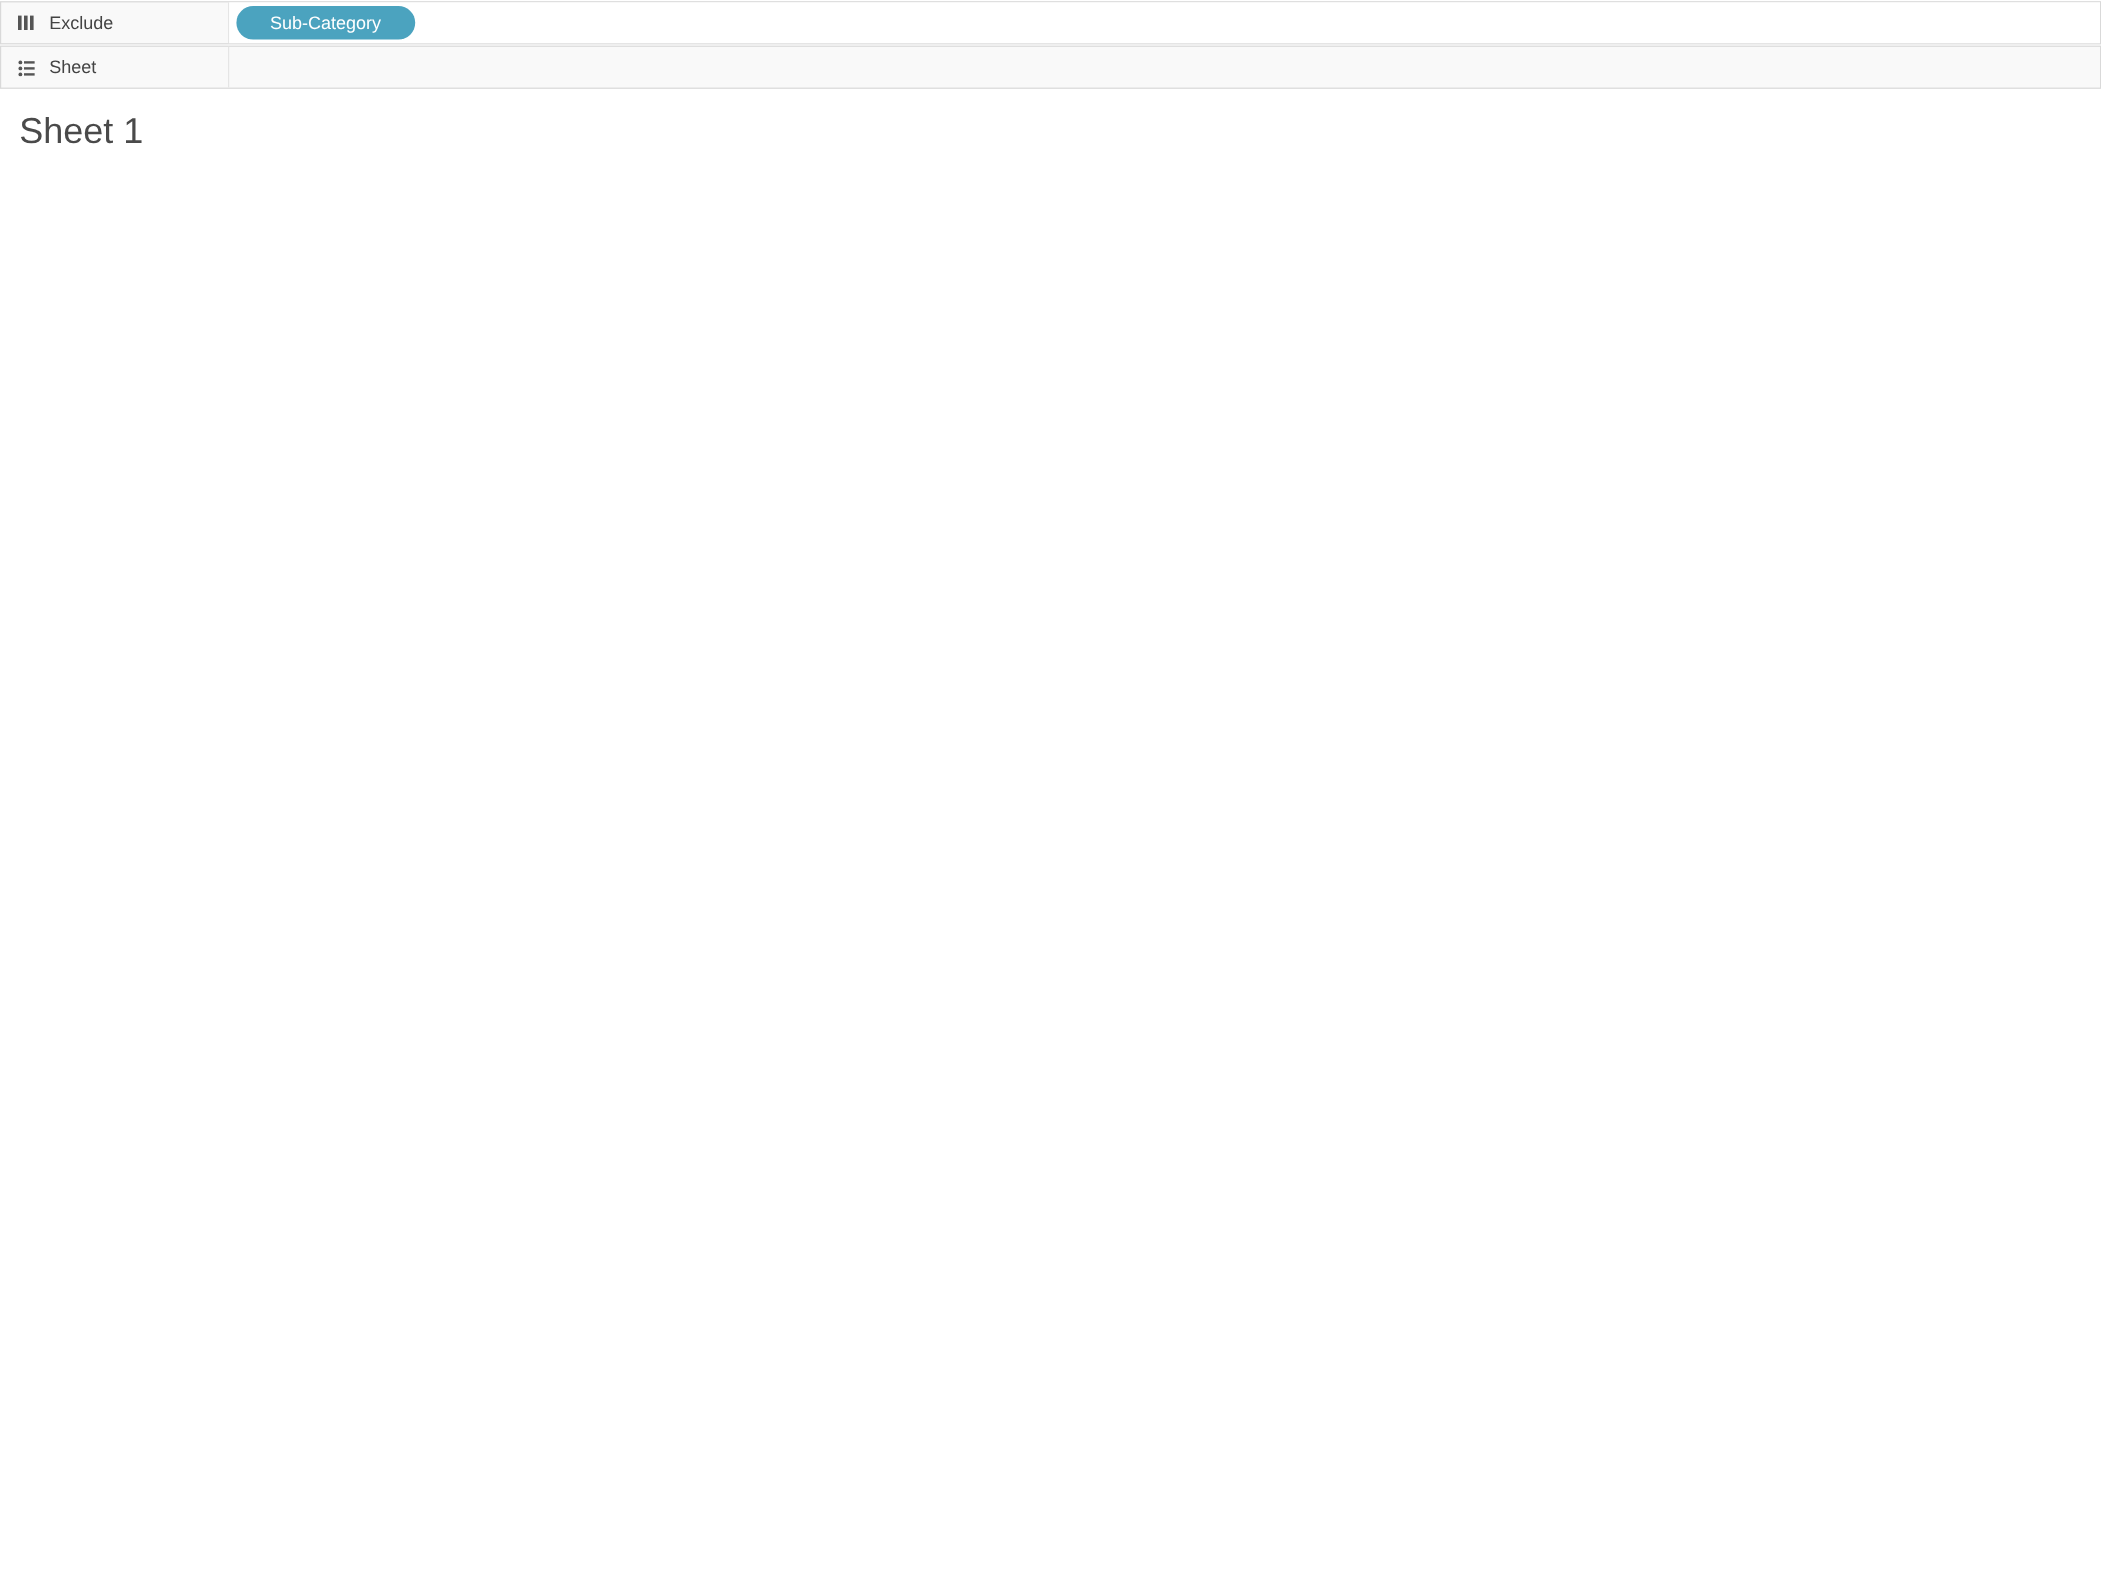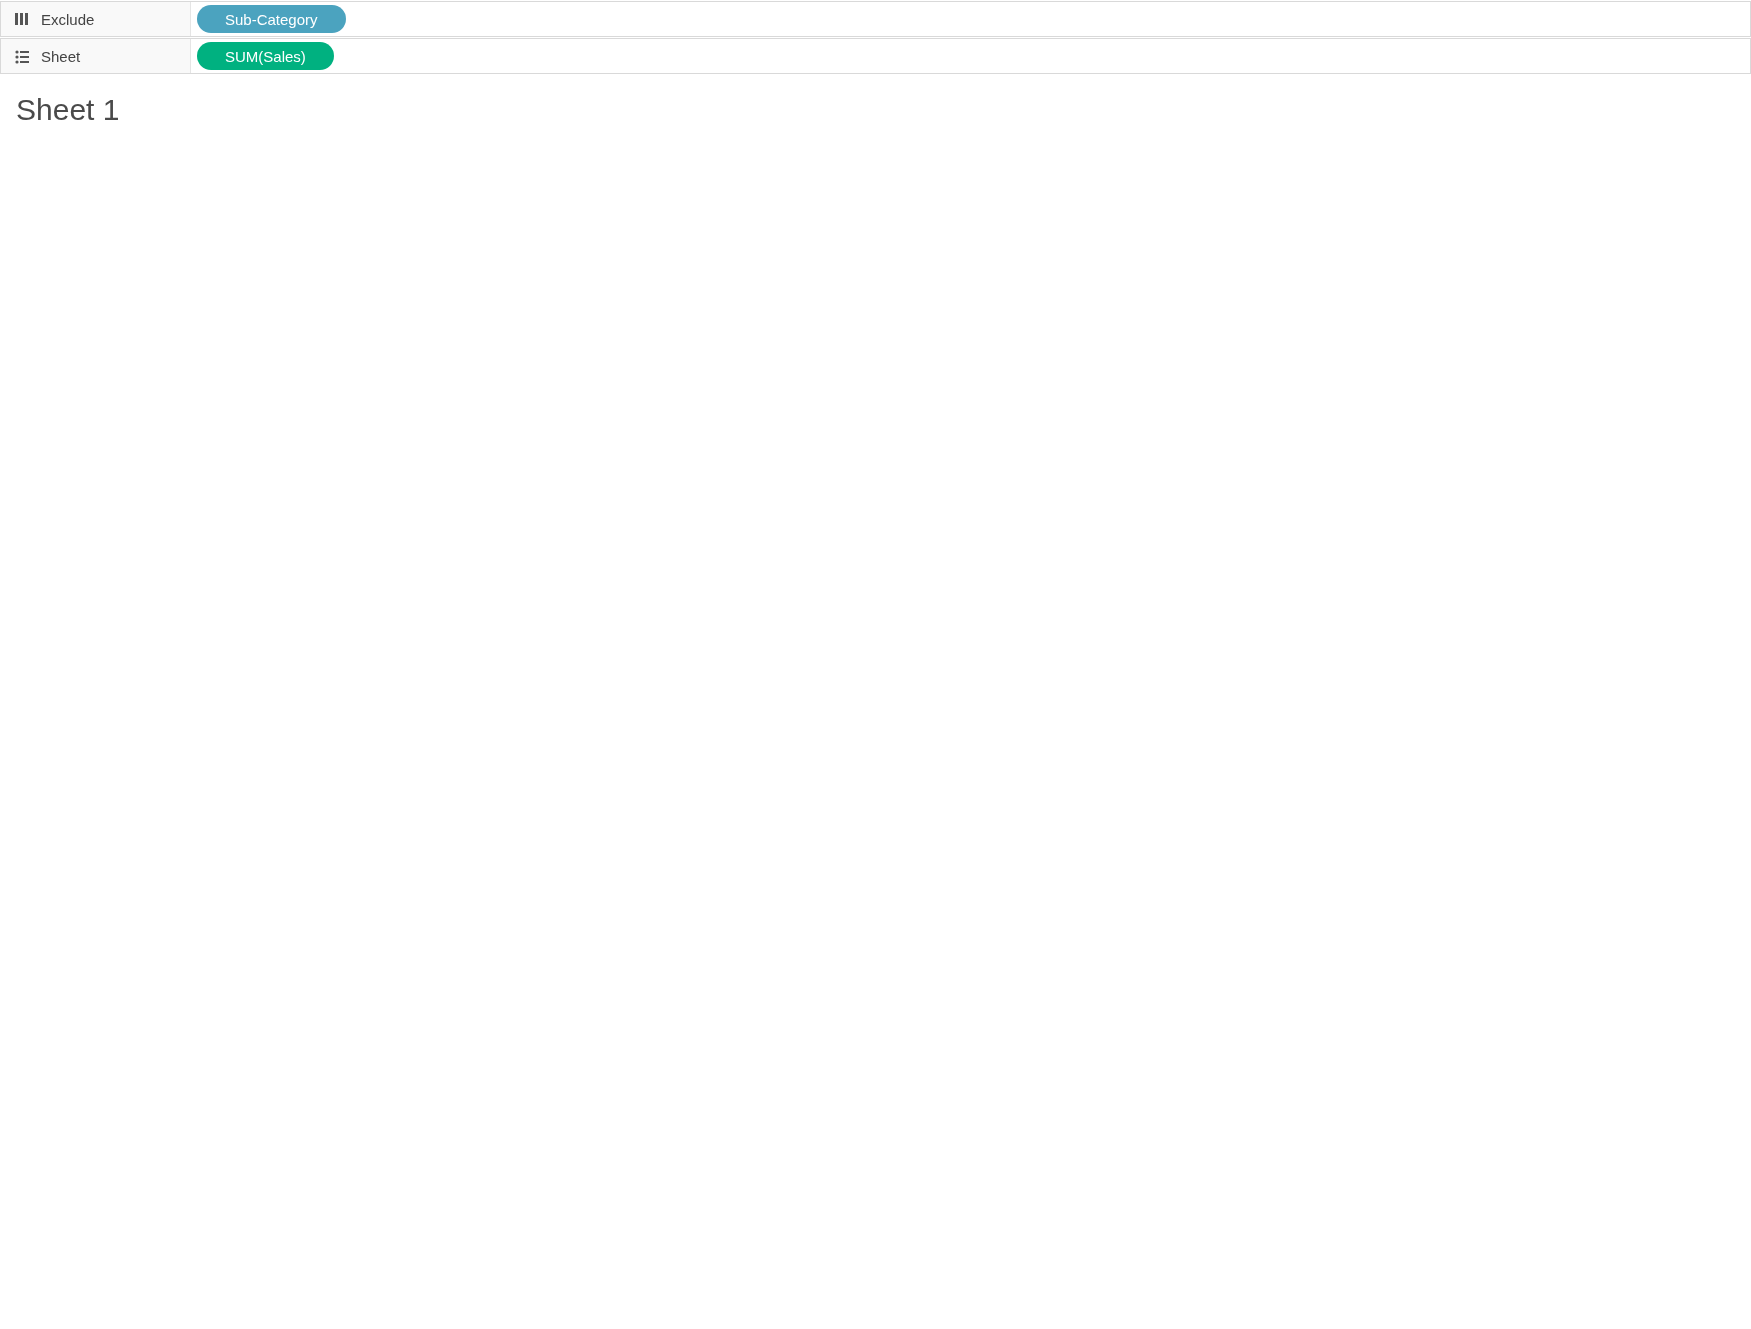--- a/index.html
+++ b/index.html
@@ -60,23 +60,20 @@
     <svg width="16" height="16">
         <circle cx="4" cy="4" r="1.6" fill="#555"></circle>
         <rect x="7" y="3" width="9" height="2" fill="#555"></rect>
         <circle cx="4" cy="9" r="1.6" fill="#555"></circle>
         <rect x="7" y="8" width="9" height="2" fill="#555"></rect>
         <circle cx="4" cy="14" r="1.6" fill="#555"></circle>
         <rect x="7" y="13" width="9" height="2" fill="#555"></rect>
       </svg>
   </div>
   <div class="shelf-label-cell">Sheet</div>
-  <div class="pill-area">
-    <div class="pill pill-green">SUM(Sales)</div>
-  </div>
 </div>
 
 <div class="sheet-area">
   <div class="sheet-title">Sheet 1</div>
 
   <div class="chart-title-top">Sub-Category</div>
   <div class="yaxis-label">Sales</div>
 
   <div class="yaxis-ticks" id="yticks">
       <div class="ytick" style="top: 655px;">0K</div>

